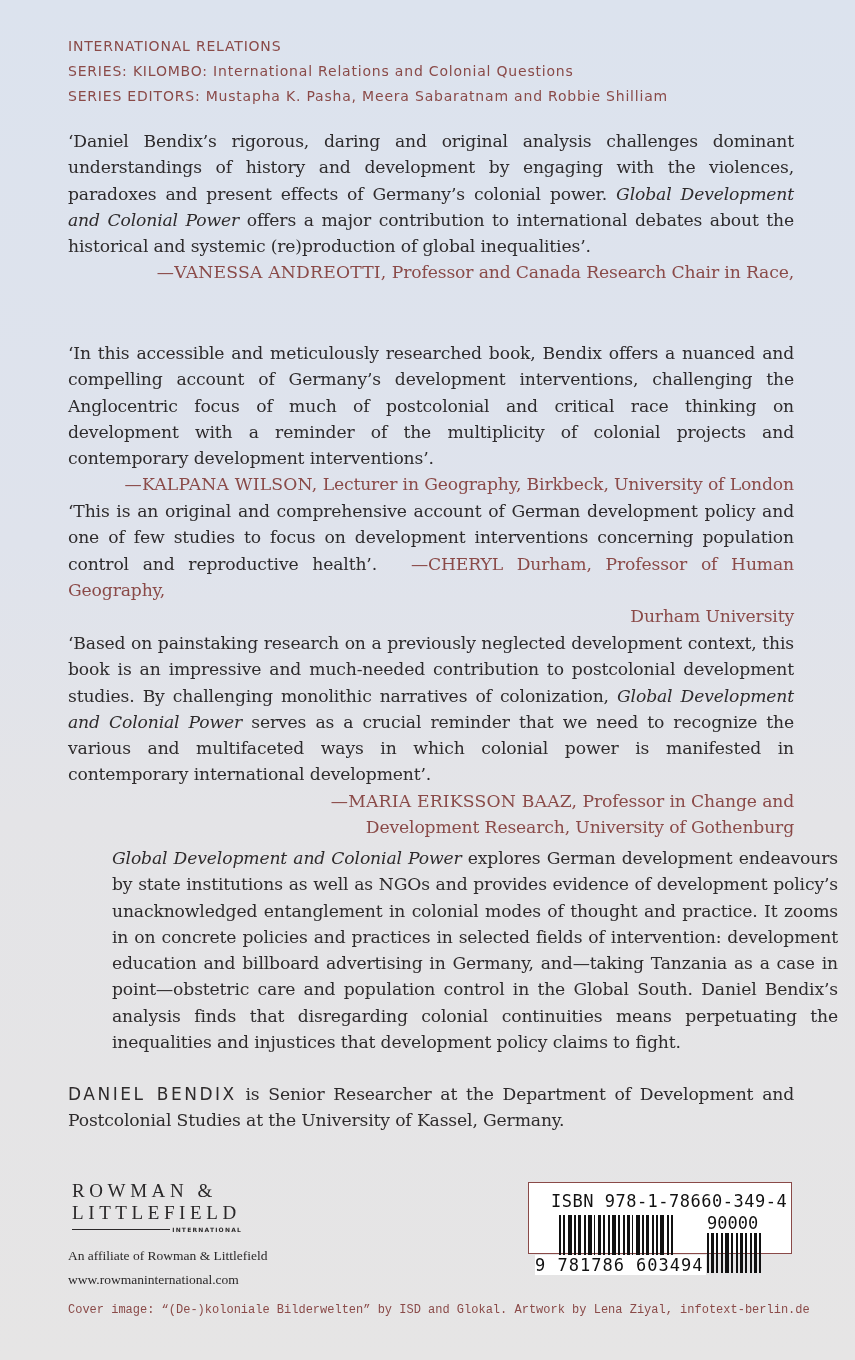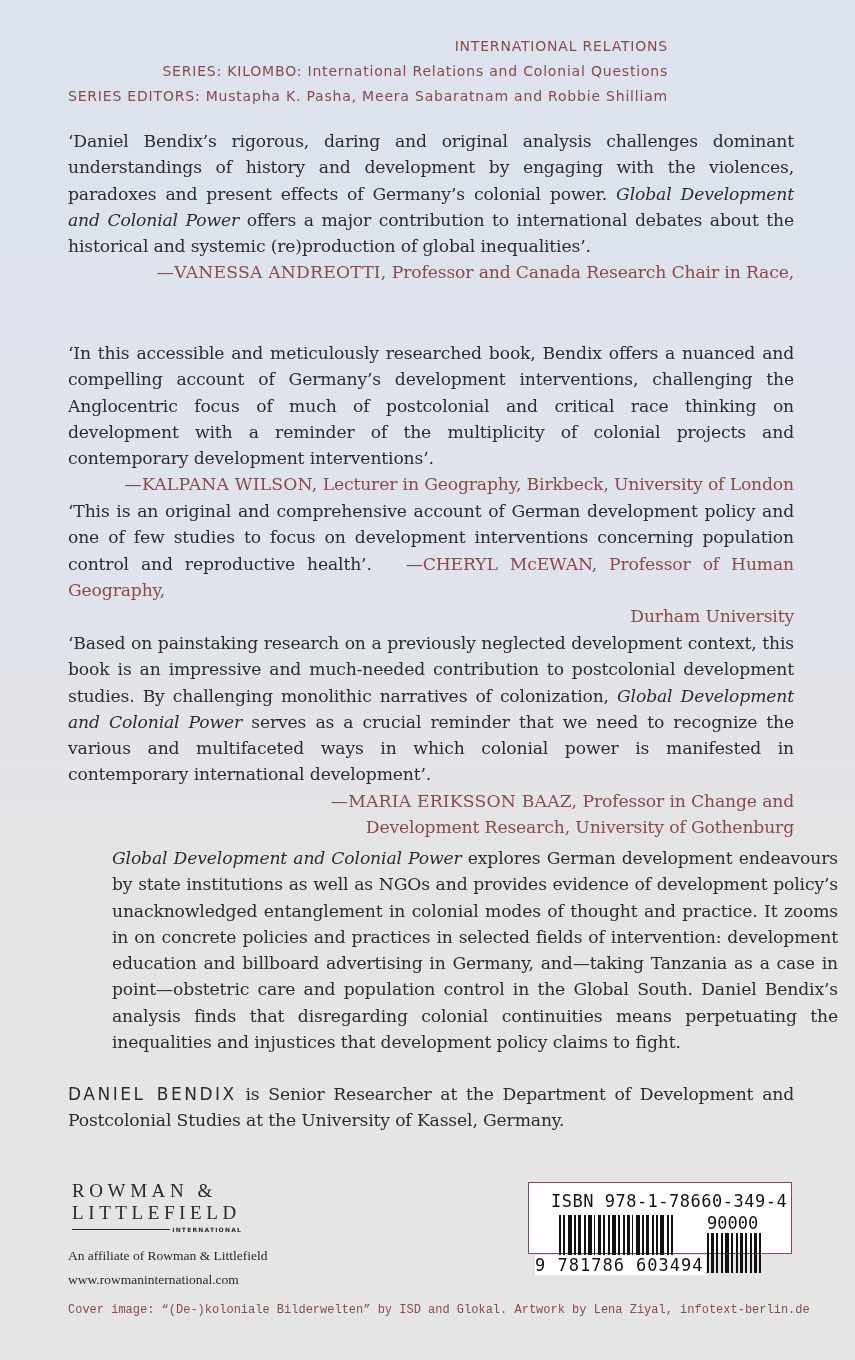--- a/index.html
+++ b/index.html
@@ -6,21 +6,21 @@
   body {
     width: 855px; height: 1360px; overflow: hidden;
     background: linear-gradient(to bottom, #dce3ee 0%, #dfe3ec 40%, #e4e4e7 60%, #e6e5e5 100%);
     position: relative;
     font-family: "DejaVu Serif", serif;
     color: #2e2b2c;
   }
   .sans { font-family: "DejaVu Sans", sans-serif; }
   .accent { color: #8a4a48; }
   .header { position: absolute; left: 68px; top: 34px; font-size: 14px; letter-spacing: 0.8px; line-height: 25px; }
-  .header div { white-space: nowrap; text-align: right; }
+  .header div { white-space: nowrap; }
   .block { position: absolute; left: 68px; width: 726px; font-size: 17.2px; line-height: 26.3px; text-align: justify; letter-spacing: -0.15px; }
   .attrib { text-align: right; color: #8a4a48; }
   .caps { letter-spacing: 0.2px; }
   .i { font-style: italic; }
   .sc { font-family: "DejaVu Sans", sans-serif; letter-spacing: 2.5px; font-size: 17px; }
   .logo { position: absolute; left: 72px; top: 1180px; }
   .logo .l1, .logo .l2 { font-family: "Liberation Serif", serif; font-size: 19px; letter-spacing: 4.6px; line-height: 22px; color: #2a2829; }
   .logo .rule { display: flex; align-items: center; margin-top: 2px; width: 170px; }
   .logo .rule .line { flex: 1; height: 1px; background: #2a2829; }
   .logo .rule .intl { font-family: "DejaVu Sans", sans-serif; font-size: 6px; font-weight: bold; letter-spacing: 1.2px; margin-left: 2px; color: #2a2829; }
@@ -47,21 +47,21 @@
   <div><span>‘Daniel Bendix’s rigorous, daring and original analysis challenges dominant understandings of history and development by engaging with the violences, paradoxes and present effects of Germany’s colonial power. </span><span class="i">Global Development and Colonial Power</span><span> offers a major contribution to international debates about the historical and systemic (re)production of global inequalities’.</span></div>
   <div class="attrib"><span class="caps">—VANESSA ANDREOTTI,</span><span> Professor and Canada Research Chair in Race,</span><br></div>
 </div>
 
 <div class="block" style="top:340px;">
   <div>‘In this accessible and meticulously researched book, Bendix offers a nuanced and compelling account of Germany’s development interventions, challenging the Anglocentric focus of much of postcolonial and critical race thinking on development with a reminder of the multiplicity of colonial projects and contemporary development interventions’.</div>
   <div class="attrib"><span class="caps">—KALPANA WILSON,</span><span> Lecturer in Geography, Birkbeck, University of London</span></div>
 </div>
 
 <div class="block" style="top:498px;">
-  <div><span>‘This is an original and comprehensive account of German development policy and one of few studies to focus on development interventions concerning population control and reproductive health’.</span><span class="accent" style="margin-left:34px;">—CHERYL McEWAN,</span><span class="accent"> Professor of Human Geography,</span></div>
+  <div><span>‘This is an original and comprehensive account of German development policy and one of few studies to focus on development interventions concerning population control and reproductive health’.</span><span class="accent" style="margin-left:34px;">—CHERYL Durham,</span><span class="accent"> Professor of Human Geography,</span></div>
   <div class="attrib">Durham University</div>
 </div>
 
 <div class="block" style="top:630px;">
   <div><span>‘Based on painstaking research on a previously neglected development context, this book is an impressive and much-needed contribution to postcolonial development studies. By challenging monolithic narratives of colonization, </span><span class="i">Global Development and Colonial Power</span><span> serves as a crucial reminder that we need to recognize the various and multifaceted ways in which colonial power is manifested in contemporary international development’.</span></div>
   <div class="attrib"><span class="caps">—MARIA ERIKSSON BAAZ,</span><span> Professor in Change and</span><br><span>Development Research, University of Gothenburg</span></div>
 </div>
 
 <div class="block" style="top:845px;margin-left:44px;">
   <span class="i">Global Development and Colonial Power</span><span> explores German development endeavours by state institutions as well as NGOs and provides evidence of development policy’s unacknowledged entanglement in colonial modes of thought and practice. It zooms in on concrete policies and practices in selected fields of intervention: development education and billboard advertising in Germany, and—taking Tanzania as a case in point—obstetric care and population control in the Global South. Daniel Bendix’s analysis finds that disregarding colonial continuities means perpetuating the inequalities and injustices that development policy claims to fight.</span>

